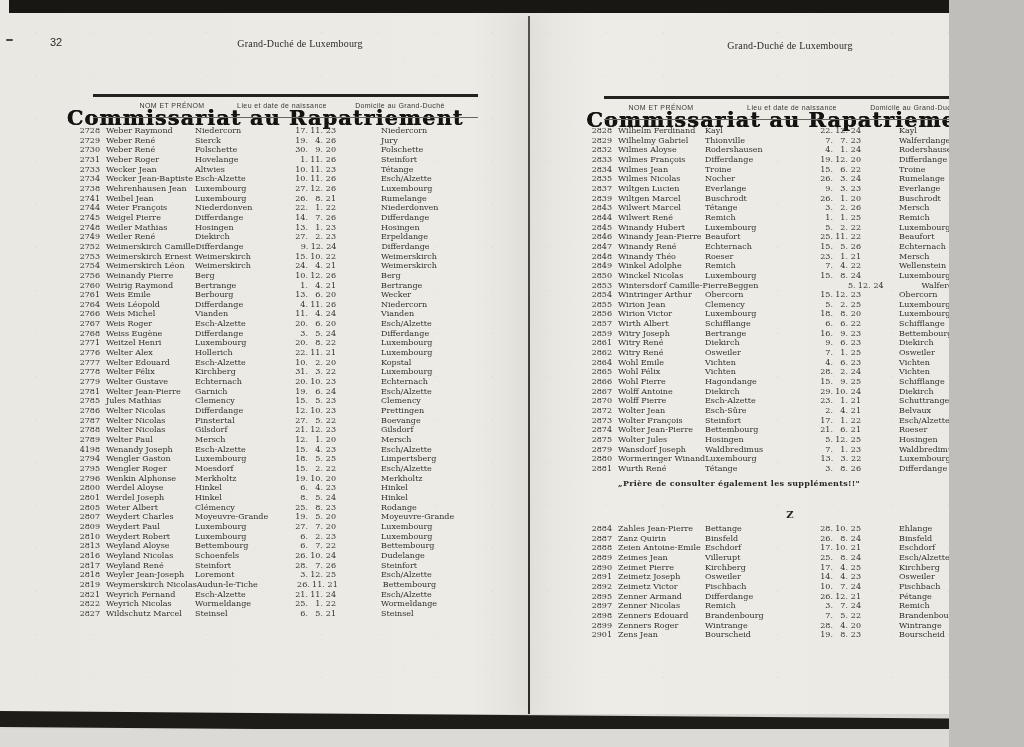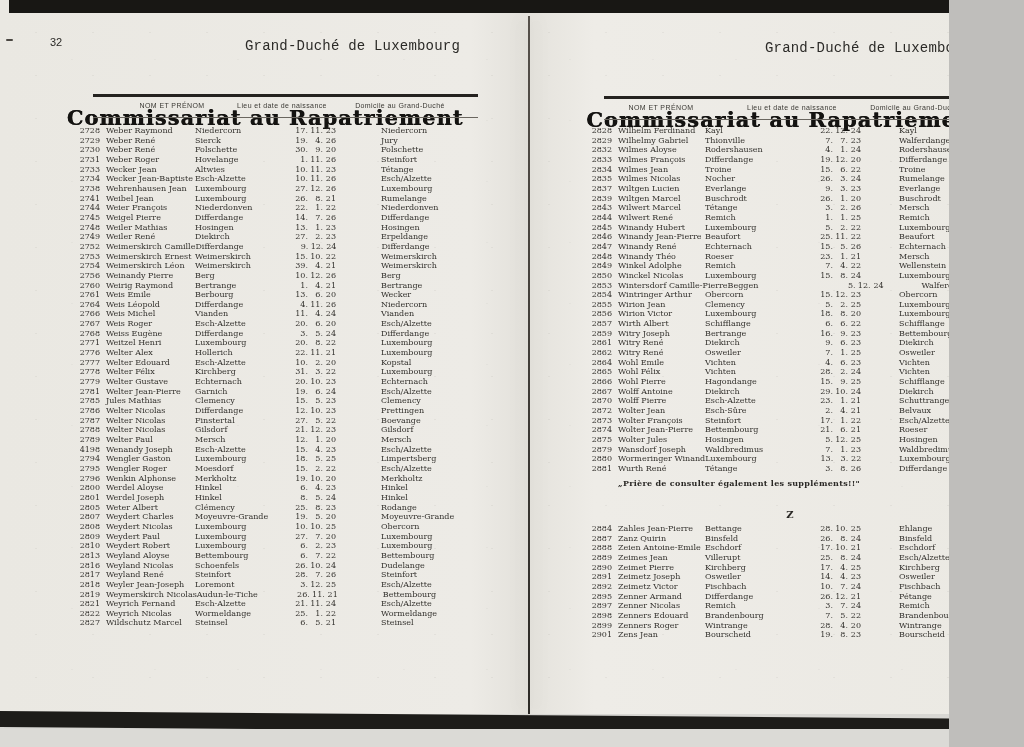--- a/index.html
+++ b/index.html
@@ -17,22 +17,22 @@
           background:linear-gradient(#55504a,#2c2a26);
           box-shadow:7px 0 16px rgba(40,35,25,.10),-7px 0 16px rgba(40,35,25,.10);}
   .bottombar{position:absolute;left:-4px;top:711px;width:1036px;height:16px;background:#1d1c19;
              transform:rotate(0.45deg);transform-origin:left center;border-radius:2px;}
   .bottomlight{position:absolute;left:0;top:729px;width:1024px;height:18px;background:#dbdad6;}
   .smudge{position:absolute;left:6px;top:39px;width:7px;height:2px;background:#4a4742;border-radius:1px;}
 
   .pagenum{position:absolute;font-family:"Liberation Sans",sans-serif;font-size:11px;color:#2b2a27;}
   .pn-l{left:50px;top:36px;} .pn-r{left:976px;top:38px;}
 
-  .region{position:absolute;font-family:Liberation Mono, monospace;font-size:14px;
-          letter-spacing:.2px;color:#2b2a27;text-align:right;}
+  .region{position:absolute;font-family:Liberation Serif, serif;font-size:10px;
+          letter-spacing:.2px;color:#2b2a27;text-align:center;}
   .rg-l{left:140px;top:38px;width:320px;} .rg-r{left:600px;top:40px;width:380px;}
 
   .booktitle{position:absolute;font-family:"DejaVu Serif",serif;font-weight:bold;
              font-size:21px;letter-spacing:1px;color:#141311;text-align:center;
              text-shadow:.35px 0 0 currentColor;margin-top:48px;}
   .bt-l{left:45px;top:57px;width:440px;} .bt-r{left:557px;top:59px;width:455px;}
 
   .rule-thick{position:absolute;height:2.5px;background:#24221f;width:385px;}
   .rt-l{left:93px;top:94px;} .rt-r{left:604px;top:96px;}
   .rule-thin{position:absolute;height:1px;background:#6a665f;width:385px;}
@@ -87,21 +87,21 @@
       <div class="row"><span class="c-num">2733</span><span class="c-gap"></span><span class="c-name">Wecker Jean</span><span class="c-birth">Altwies</span><span class="c-date"><i>10.</i><i>11.</i><i>23</i></span><span class="c-dom">Tétange</span></div>
       <div class="row"><span class="c-num">2734</span><span class="c-gap"></span><span class="c-name">Wecker Jean-Baptiste</span><span class="c-birth">Esch-Alzette</span><span class="c-date"><i>10.</i><i>11.</i><i>26</i></span><span class="c-dom">Esch/Alzette</span></div>
       <div class="row"><span class="c-num">2738</span><span class="c-gap"></span><span class="c-name">Wehrenhausen Jean</span><span class="c-birth">Luxembourg</span><span class="c-date"><i>27.</i><i>12.</i><i>26</i></span><span class="c-dom">Luxembourg</span></div>
       <div class="row"><span class="c-num">2741</span><span class="c-gap"></span><span class="c-name">Weibel Jean</span><span class="c-birth">Luxembourg</span><span class="c-date"><i>26.</i><i>8.</i><i>21</i></span><span class="c-dom">Rumelange</span></div>
       <div class="row"><span class="c-num">2744</span><span class="c-gap"></span><span class="c-name">Weier François</span><span class="c-birth">Niederdonven</span><span class="c-date"><i>22.</i><i>1.</i><i>22</i></span><span class="c-dom">Niederdonven</span></div>
       <div class="row"><span class="c-num">2745</span><span class="c-gap"></span><span class="c-name">Weigel Pierre</span><span class="c-birth">Differdange</span><span class="c-date"><i>14.</i><i>7.</i><i>26</i></span><span class="c-dom">Differdange</span></div>
       <div class="row"><span class="c-num">2748</span><span class="c-gap"></span><span class="c-name">Weiler Mathias</span><span class="c-birth">Hosingen</span><span class="c-date"><i>13.</i><i>1.</i><i>23</i></span><span class="c-dom">Hosingen</span></div>
       <div class="row"><span class="c-num">2749</span><span class="c-gap"></span><span class="c-name">Weiler René</span><span class="c-birth">Diekirch</span><span class="c-date"><i>27.</i><i>2.</i><i>23</i></span><span class="c-dom">Erpeldange</span></div>
       <div class="row"><span class="c-num">2752</span><span class="c-gap"></span><span class="c-name">Weimerskirch Camille</span><span class="c-birth">Differdange</span><span class="c-date"><i>9.</i><i>12.</i><i>24</i></span><span class="c-dom">Differdange</span></div>
       <div class="row"><span class="c-num">2753</span><span class="c-gap"></span><span class="c-name">Weimerskirch Ernest</span><span class="c-birth">Weimerskirch</span><span class="c-date"><i>15.</i><i>10.</i><i>22</i></span><span class="c-dom">Weimerskirch</span></div>
-      <div class="row"><span class="c-num">2754</span><span class="c-gap"></span><span class="c-name">Weimerskirch Léon</span><span class="c-birth">Weimerskirch</span><span class="c-date"><i>39.</i><i>4.</i><i>21</i></span><span class="c-dom">Weimerskirch</span></div>
+      <div class="row"><span class="c-num">2754</span><span class="c-gap"></span><span class="c-name">Weimerskirch Léon</span><span class="c-birth">Weimerskirch</span><span class="c-date"><i>24.</i><i>4.</i><i>21</i></span><span class="c-dom">Weimerskirch</span></div>
       <div class="row"><span class="c-num">2756</span><span class="c-gap"></span><span class="c-name">Weinandy Pierre</span><span class="c-birth">Berg</span><span class="c-date"><i>10.</i><i>12.</i><i>26</i></span><span class="c-dom">Berg</span></div>
       <div class="row"><span class="c-num">2760</span><span class="c-gap"></span><span class="c-name">Weirig Raymond</span><span class="c-birth">Bertrange</span><span class="c-date"><i>1.</i><i>4.</i><i>21</i></span><span class="c-dom">Bertrange</span></div>
       <div class="row"><span class="c-num">2761</span><span class="c-gap"></span><span class="c-name">Weis Emile</span><span class="c-birth">Berbourg</span><span class="c-date"><i>13.</i><i>6.</i><i>20</i></span><span class="c-dom">Wecker</span></div>
       <div class="row"><span class="c-num">2764</span><span class="c-gap"></span><span class="c-name">Weis Léopold</span><span class="c-birth">Differdange</span><span class="c-date"><i>4.</i><i>11.</i><i>26</i></span><span class="c-dom">Niedercorn</span></div>
       <div class="row"><span class="c-num">2766</span><span class="c-gap"></span><span class="c-name">Weis Michel</span><span class="c-birth">Vianden</span><span class="c-date"><i>11.</i><i>4.</i><i>24</i></span><span class="c-dom">Vianden</span></div>
       <div class="row"><span class="c-num">2767</span><span class="c-gap"></span><span class="c-name">Weis Roger</span><span class="c-birth">Esch-Alzette</span><span class="c-date"><i>20.</i><i>6.</i><i>20</i></span><span class="c-dom">Esch/Alzette</span></div>
       <div class="row"><span class="c-num">2768</span><span class="c-gap"></span><span class="c-name">Weiss Eugène</span><span class="c-birth">Differdange</span><span class="c-date"><i>3.</i><i>5.</i><i>24</i></span><span class="c-dom">Differdange</span></div>
       <div class="row"><span class="c-num">2771</span><span class="c-gap"></span><span class="c-name">Weitzel Henri</span><span class="c-birth">Luxembourg</span><span class="c-date"><i>20.</i><i>8.</i><i>22</i></span><span class="c-dom">Luxembourg</span></div>
       <div class="row"><span class="c-num">2776</span><span class="c-gap"></span><span class="c-name">Welter Alex</span><span class="c-birth">Hollerich</span><span class="c-date"><i>22.</i><i>11.</i><i>21</i></span><span class="c-dom">Luxembourg</span></div>
       <div class="row"><span class="c-num">2777</span><span class="c-gap"></span><span class="c-name">Welter Edouard</span><span class="c-birth">Esch-Alzette</span><span class="c-date"><i>10.</i><i>2.</i><i>20</i></span><span class="c-dom">Kopstal</span></div>
@@ -114,21 +114,20 @@
       <div class="row"><span class="c-num">2788</span><span class="c-gap"></span><span class="c-name">Welter Nicolas</span><span class="c-birth">Gilsdorf</span><span class="c-date"><i>21.</i><i>12.</i><i>23</i></span><span class="c-dom">Gilsdorf</span></div>
       <div class="row"><span class="c-num">2789</span><span class="c-gap"></span><span class="c-name">Welter Paul</span><span class="c-birth">Mersch</span><span class="c-date"><i>12.</i><i>1.</i><i>20</i></span><span class="c-dom">Mersch</span></div>
       <div class="row"><span class="c-num">4198</span><span class="c-gap"></span><span class="c-name">Wenandy Joseph</span><span class="c-birth">Esch-Alzette</span><span class="c-date"><i>15.</i><i>4.</i><i>23</i></span><span class="c-dom">Esch/Alzette</span></div>
       <div class="row"><span class="c-num">2794</span><span class="c-gap"></span><span class="c-name">Wengler Gaston</span><span class="c-birth">Luxembourg</span><span class="c-date"><i>18.</i><i>5.</i><i>25</i></span><span class="c-dom">Limpertsberg</span></div>
       <div class="row"><span class="c-num">2795</span><span class="c-gap"></span><span class="c-name">Wengler Roger</span><span class="c-birth">Moesdorf</span><span class="c-date"><i>15.</i><i>2.</i><i>22</i></span><span class="c-dom">Esch/Alzette</span></div>
       <div class="row"><span class="c-num">2796</span><span class="c-gap"></span><span class="c-name">Wenkin Alphonse</span><span class="c-birth">Merkholtz</span><span class="c-date"><i>19.</i><i>10.</i><i>20</i></span><span class="c-dom">Merkholtz</span></div>
       <div class="row"><span class="c-num">2800</span><span class="c-gap"></span><span class="c-name">Werdel Aloyse</span><span class="c-birth">Hinkel</span><span class="c-date"><i>6.</i><i>4.</i><i>23</i></span><span class="c-dom">Hinkel</span></div>
       <div class="row"><span class="c-num">2801</span><span class="c-gap"></span><span class="c-name">Werdel Joseph</span><span class="c-birth">Hinkel</span><span class="c-date"><i>8.</i><i>5.</i><i>24</i></span><span class="c-dom">Hinkel</span></div>
       <div class="row"><span class="c-num">2805</span><span class="c-gap"></span><span class="c-name">Weter Albert</span><span class="c-birth">Clémency</span><span class="c-date"><i>25.</i><i>8.</i><i>23</i></span><span class="c-dom">Rodange</span></div>
       <div class="row"><span class="c-num">2807</span><span class="c-gap"></span><span class="c-name">Weydert Charles</span><span class="c-birth">Moyeuvre-Grande</span><span class="c-date"><i>19.</i><i>5.</i><i>20</i></span><span class="c-dom">Moyeuvre-Grande</span></div>
-      <div class="row"><span class="c-num">2808</span><span class="c-gap"></span><span class="c-name">Weydert Nicolas</span><span class="c-birth">Luxembourg</span><span class="c-date"><i>10.</i><i>10.</i><i>25</i></span><span class="c-dom">Obercorn</span></div>
       <div class="row"><span class="c-num">2809</span><span class="c-gap"></span><span class="c-name">Weydert Paul</span><span class="c-birth">Luxembourg</span><span class="c-date"><i>27.</i><i>7.</i><i>20</i></span><span class="c-dom">Luxembourg</span></div>
       <div class="row"><span class="c-num">2810</span><span class="c-gap"></span><span class="c-name">Weydert Robert</span><span class="c-birth">Luxembourg</span><span class="c-date"><i>6.</i><i>2.</i><i>23</i></span><span class="c-dom">Luxembourg</span></div>
       <div class="row"><span class="c-num">2813</span><span class="c-gap"></span><span class="c-name">Weyland Aloyse</span><span class="c-birth">Bettembourg</span><span class="c-date"><i>6.</i><i>7.</i><i>22</i></span><span class="c-dom">Bettembourg</span></div>
       <div class="row"><span class="c-num">2816</span><span class="c-gap"></span><span class="c-name">Weyland Nicolas</span><span class="c-birth">Schoenfels</span><span class="c-date"><i>26.</i><i>10.</i><i>24</i></span><span class="c-dom">Dudelange</span></div>
       <div class="row"><span class="c-num">2817</span><span class="c-gap"></span><span class="c-name">Weyland René</span><span class="c-birth">Steinfort</span><span class="c-date"><i>28.</i><i>7.</i><i>26</i></span><span class="c-dom">Steinfort</span></div>
       <div class="row"><span class="c-num">2818</span><span class="c-gap"></span><span class="c-name">Weyler Jean-Joseph</span><span class="c-birth">Loremont</span><span class="c-date"><i>3.</i><i>12.</i><i>25</i></span><span class="c-dom">Esch/Alzette</span></div>
       <div class="row"><span class="c-num">2819</span><span class="c-gap"></span><span class="c-name">Weymerskirch Nicolas</span><span class="c-birth">Audun-le-Tiche</span><span class="c-date"><i>26.</i><i>11.</i><i>21</i></span><span class="c-dom">Bettembourg</span></div>
       <div class="row"><span class="c-num">2821</span><span class="c-gap"></span><span class="c-name">Weyrich Fernand</span><span class="c-birth">Esch-Alzette</span><span class="c-date"><i>21.</i><i>11.</i><i>24</i></span><span class="c-dom">Esch/Alzette</span></div>
       <div class="row"><span class="c-num">2822</span><span class="c-gap"></span><span class="c-name">Weyrich Nicolas</span><span class="c-birth">Wormeldange</span><span class="c-date"><i>25.</i><i>1.</i><i>22</i></span><span class="c-dom">Wormeldange</span></div>
       <div class="row"><span class="c-num">2827</span><span class="c-gap"></span><span class="c-name">Wildschutz Marcel</span><span class="c-birth">Steinsel</span><span class="c-date"><i>6.</i><i>5.</i><i>21</i></span><span class="c-dom">Steinsel</span></div>

